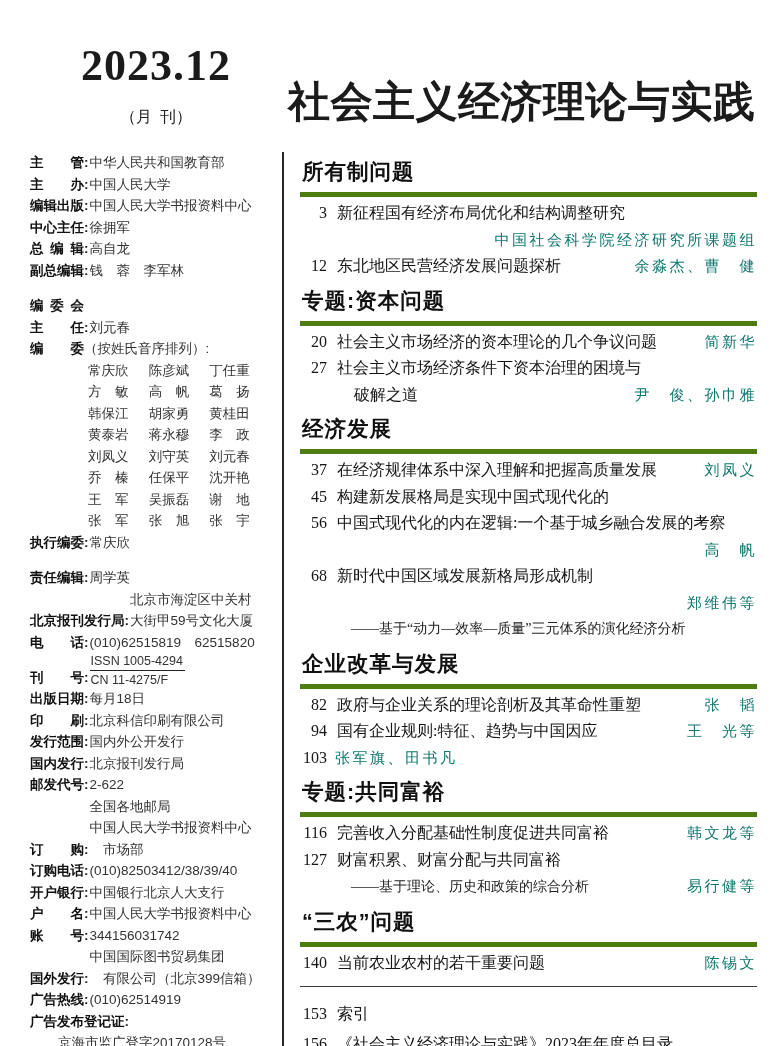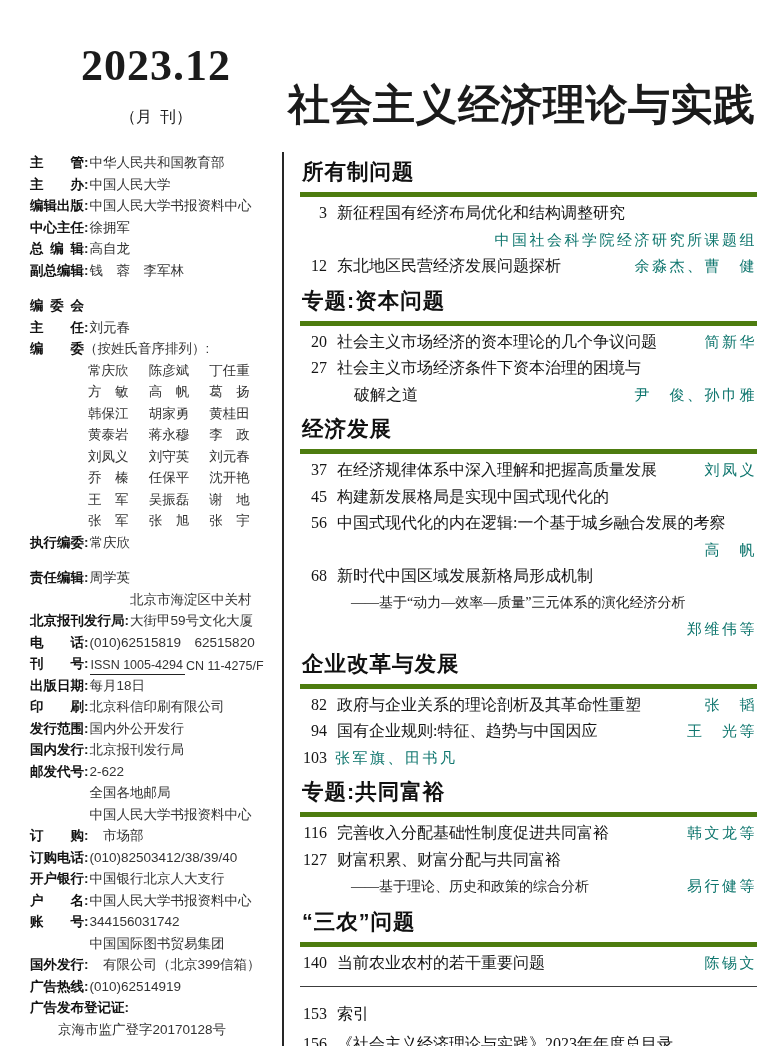--- a/index.html
+++ b/index.html
@@ -5,21 +5,21 @@
   * { margin:0; padding:0; box-sizing:border-box; }
   html,body { background:#ffffff; }
   body {
     width:783px; height:1046px; overflow:hidden;
     font-family:"Liberation Sans", sans-serif;
     color:#1b1b1b;
   }
   .page { padding:40px 26px 0 30px; }
 
   
-  .header { display:flex; align-items:flex-end; }
+  .header { display:flex; align-items:flex-start; }
   .issue-block { width:252px; flex:none; text-align:center; }
   .issue {
     font-family:"Liberation Serif", serif;
     font-size:44px; font-weight:700; letter-spacing:1px; line-height:52px;
   }
   .freq { font-size:16px; line-height:30px; margin-top:10px; color:#222;font-family:Liberation Serif, serif; }
   .journal-title {
     font-size:42px; font-weight:700; line-height:54px;
     letter-spacing:0.5px; white-space:nowrap; padding-left:6px;margin-top:35px;
   }
@@ -33,21 +33,21 @@
   .m-row { display:flex; align-items:flex-end; }
   .m-label { font-weight:700; white-space:pre; color:#111; flex:none; }
   .m-colon { font-weight:700; flex:none; padding-right:1px; }
   .m-value { flex:1; color:#333; }
   .m-vline { white-space:pre-wrap; }
   .board-grid {
     display:grid; grid-template-columns:repeat(3, 1fr);
     margin-left:58px; width:178px; column-gap:4px;
   }
   .board-name { white-space:pre; color:#333; }
-  .frac { display:inline-flex; flex-direction:row; font-size:12.5px; line-height:16px; color:#333; }
+  .frac { display:inline-flex; flex-direction:column; font-size:12.5px; line-height:16px; color:#333; }
   .frac-top { border-bottom:1px solid #222; padding:0 2px 1px 1px; }
   .frac-bottom { padding:1px 2px 0 1px; }
   .m-plain { color:#333; }
   .m-indent { padding-left:28px; }
 
   
   .toc { flex:1; border-left:2px solid #262626; padding-left:16px; min-height:840px; }
   .toc-heading {
     font-size:21.5px; font-weight:700; letter-spacing:1px; color:#111;
     padding:5px 0 6px 2px; border-bottom:5px solid #4d7c0f; margin-bottom:3px;
@@ -378,28 +378,28 @@
               <span class="page-col"></span>
               <span class="art-title"></span>
               <span class="art-author">高　帆</span>
             </div>
           </div>
           <div class="article">
             <div class="art-line">
               <span class="page-col">68</span>
               <span class="art-title">新时代中国区域发展新格局形成机制</span>
             </div>
-            <div class="art-line">
-              <span class="page-col"></span>
-              <span class="art-title subtitle-title">——基于“动力—效率—质量”三元体系的演化经济分析</span>
-            </div>
             <div class="art-line author-own-line">
               <span class="page-col"></span>
               <span class="art-title"></span>
               <span class="art-author">郑维伟等</span>
+            </div>
+            <div class="art-line">
+              <span class="page-col"></span>
+              <span class="art-title subtitle-title">——基于“动力—效率—质量”三元体系的演化经济分析</span>
             </div>
           </div>
         </div>
         <div class="toc-section">
           <div class="toc-heading">企业改革与发展</div>
           <div class="article">
             <div class="art-line">
               <span class="page-col">82</span>
               <span class="art-title">政府与企业关系的理论剖析及其革命性重塑</span>
               <span class="art-author">张　韬</span>

